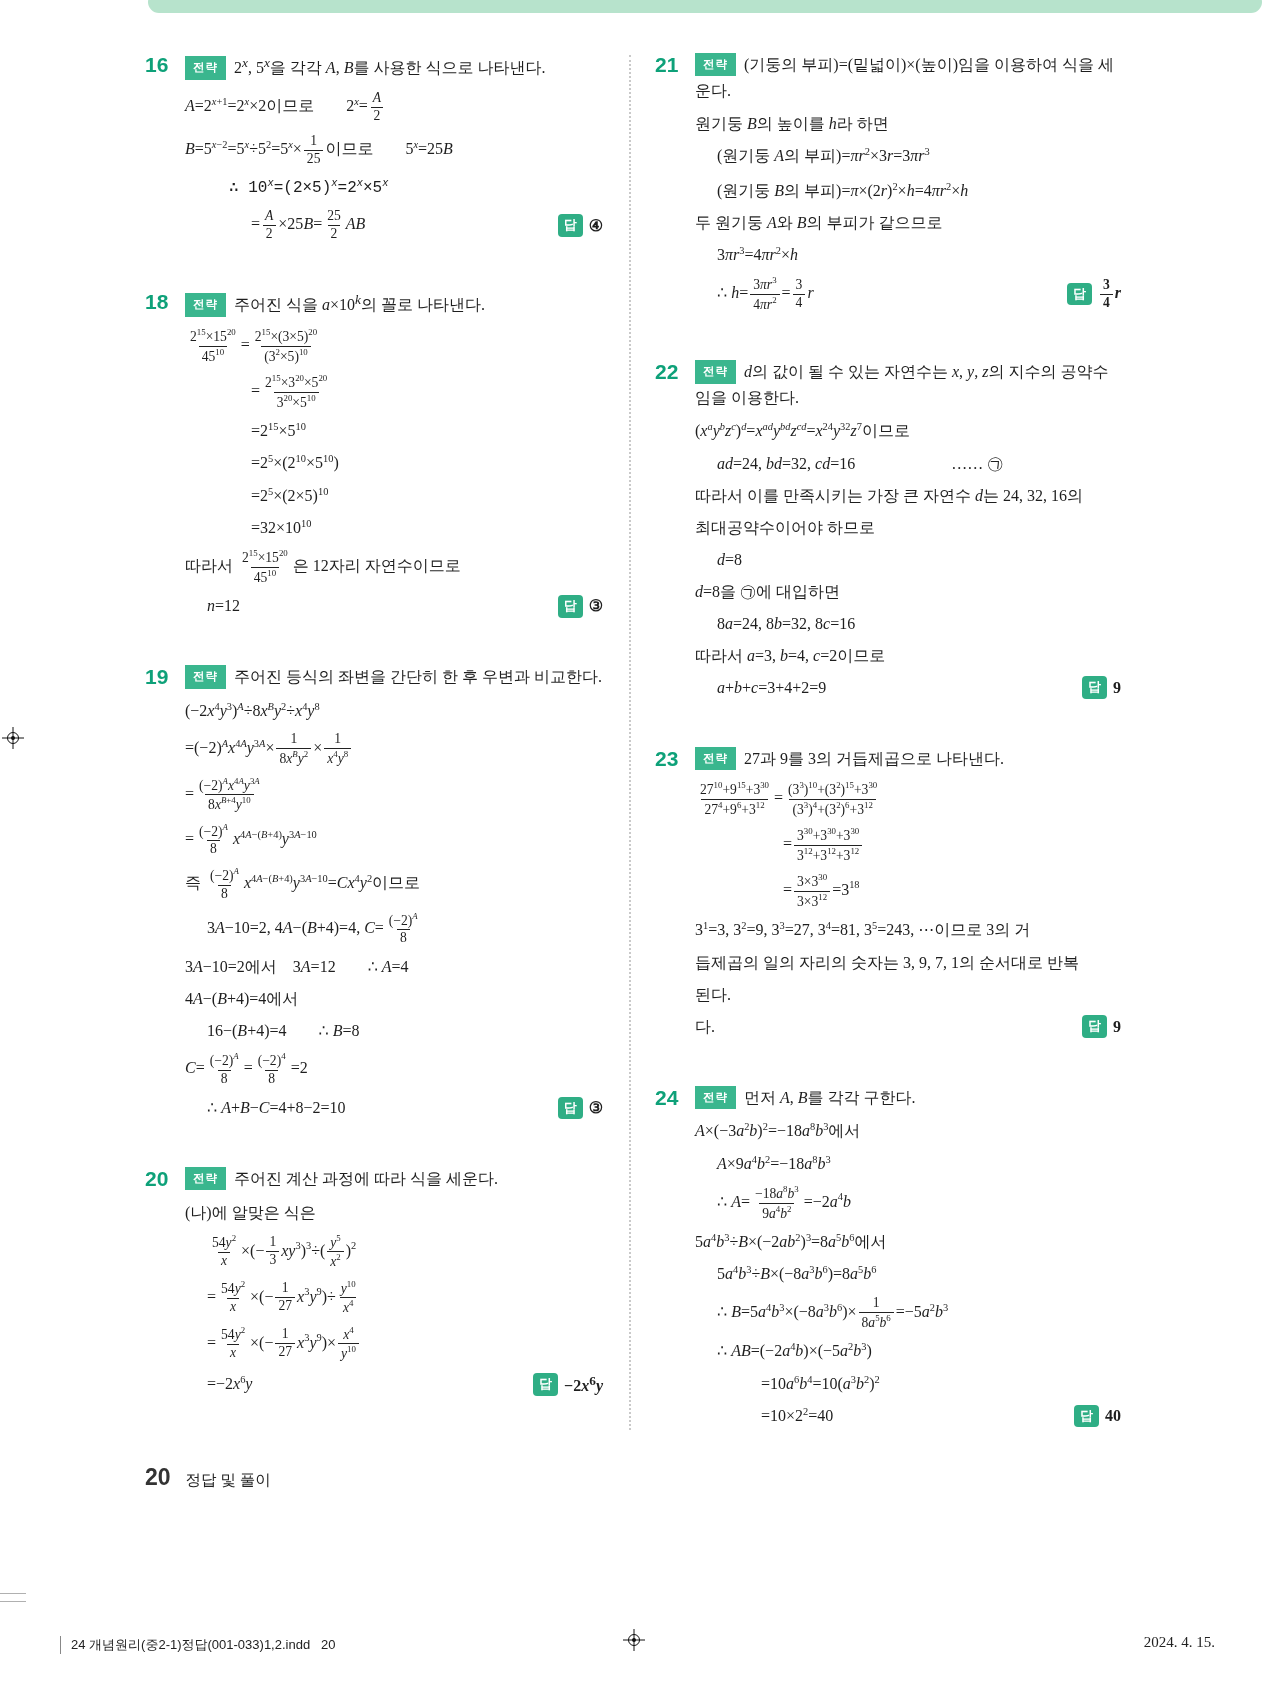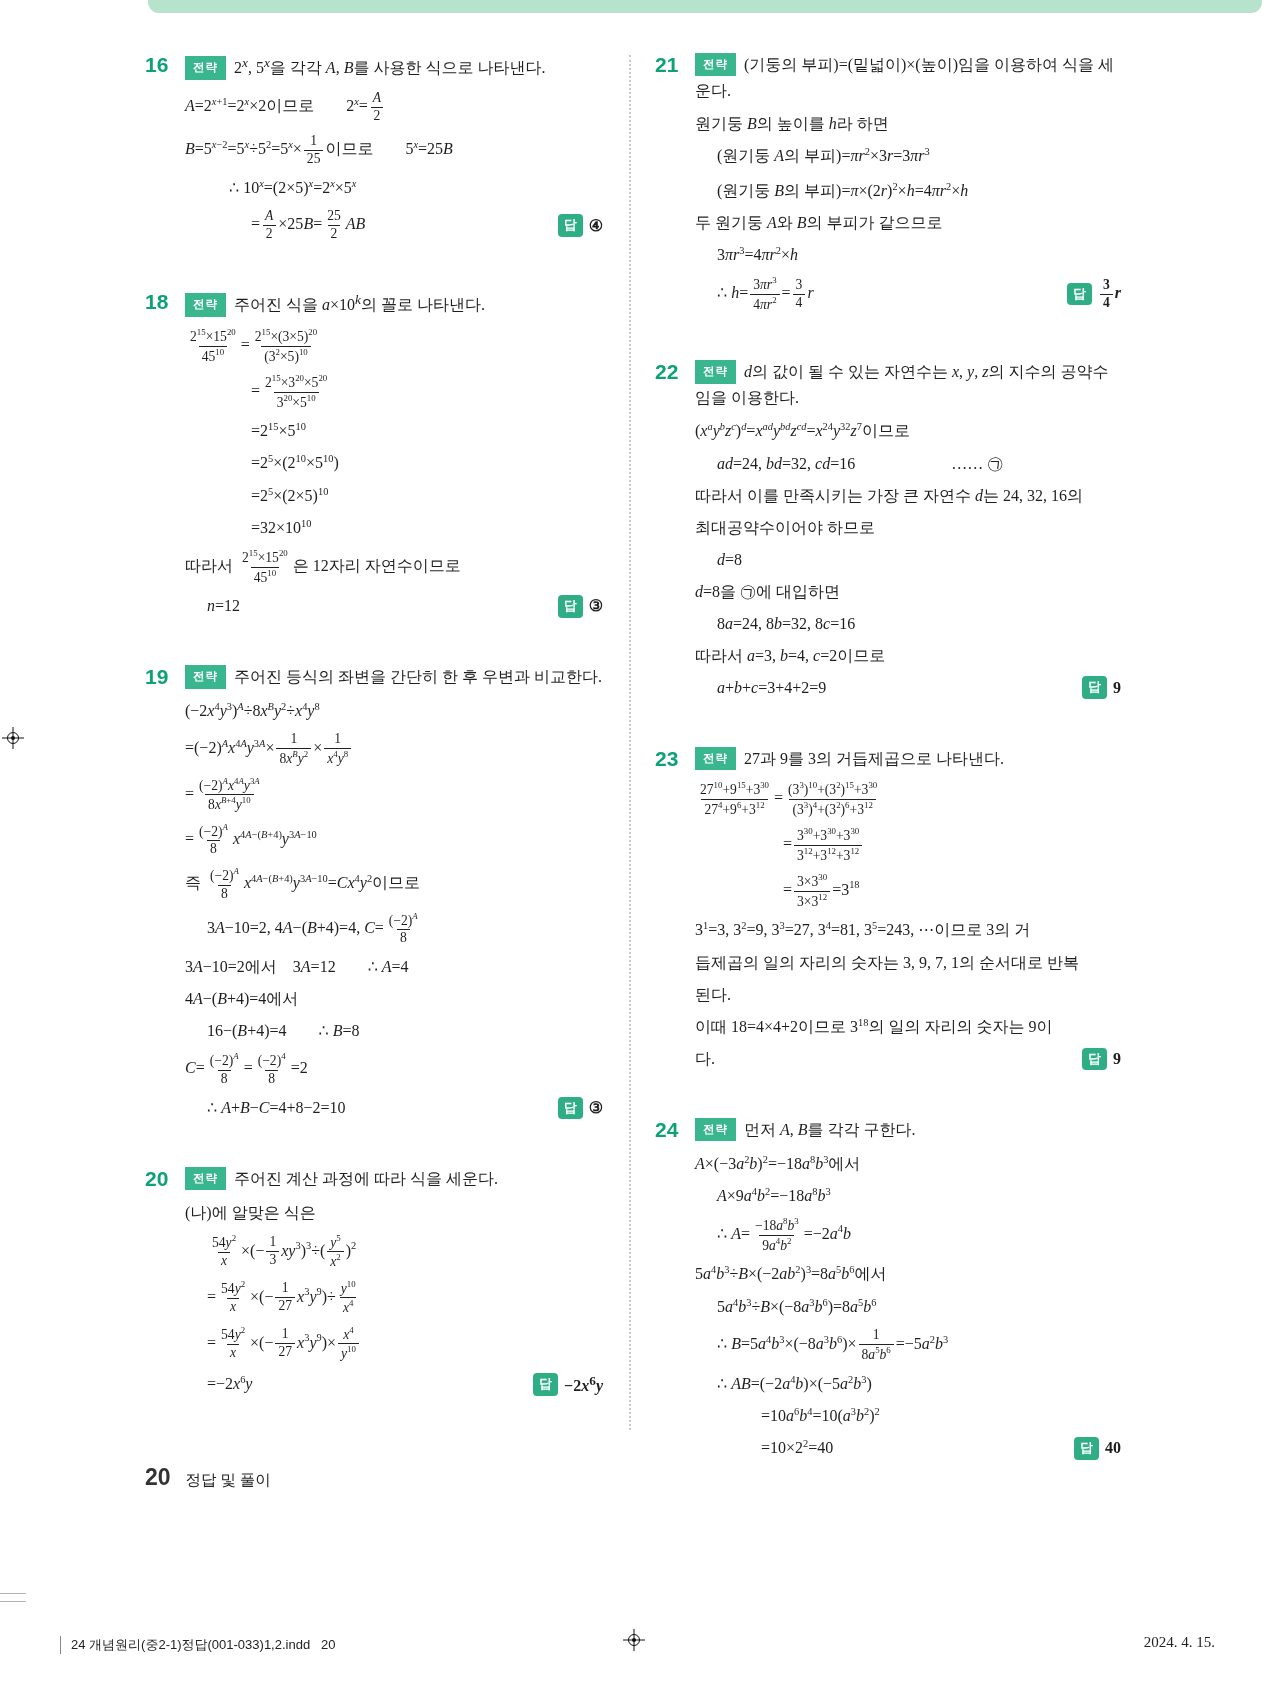--- a/index.html
+++ b/index.html
@@ -62,21 +62,21 @@
       <span class="p-num">16</span>
       <div class="p-body">
         <div class="strategy-line"><span class="badge">전략</span><span class="strategy-text">2<sup><i>x</i></sup>, 5<sup><i>x</i></sup>을 각각 <i>A</i>, <i>B</i>를 사용한 식으로 나타낸다.</span></div>
         <div class="lines">
           <div class="line" style="padding-left: 0px;">
             <span class="math"><i>A</i>=2<sup><i>x</i>+1</sup>=2<sup><i>x</i></sup>×2이므로  2<sup><i>x</i></sup>=<span class="fr"><span class="nu"><i>A</i></span><span class="de">2</span></span></span>
           </div>
           <div class="line" style="padding-left: 0px;">
             <span class="math"><i>B</i>=5<sup><i>x</i>−2</sup>=5<sup><i>x</i></sup>÷5<sup>2</sup>=5<sup><i>x</i></sup>×<span class="fr"><span class="nu">1</span><span class="de">25</span></span>이므로  5<sup><i>x</i></sup>=25<i>B</i></span>
           </div>
-          <div class="line" style="padding-left: 44px;">
+          <div class="line" style="padding-left: 44px; font-family: Liberation Mono, monospace;">
             <span class="math">∴ 10<sup><i>x</i></sup>=(2×5)<sup><i>x</i></sup>=2<sup><i>x</i></sup>×5<sup><i>x</i></sup></span>
           </div>
           <div class="line" style="padding-left: 66px;">
             <span class="math">=<span class="fr"><span class="nu"><i>A</i></span><span class="de">2</span></span>×25<i>B</i>=<span class="fr"><span class="nu">25</span><span class="de">2</span></span><i>A</i><i>B</i></span>
             <span class="answer">
               <span class="abadge">답</span>
               <span class="aval">④</span>
             </span>
           </div>
         </div>
@@ -280,23 +280,20 @@
             <span class="math">=<span class="fr"><span class="nu">3×3<sup>30</sup></span><span class="de">3×3<sup>12</sup></span></span>=3<sup>18</sup></span>
           </div>
           <div class="line" style="padding-left: 0px;">
             <span class="math">3<sup>1</sup>=3, 3<sup>2</sup>=9, 3<sup>3</sup>=27, 3<sup>4</sup>=81, 3<sup>5</sup>=243, ⋯이므로 3의 거</span>
           </div>
           <div class="line" style="padding-left: 0px;">
             <span class="math">듭제곱의 일의 자리의 숫자는 3, 9, 7, 1의 순서대로 반복</span>
           </div>
           <div class="line" style="padding-left: 0px;">
             <span class="math">된다.</span>
-          </div>
-          <div class="line" style="padding-left: 0px;">
-            <span class="math">이때 18=4×4+2이므로 3<sup>18</sup>의 일의 자리의 숫자는 9이</span>
           </div>
           <div class="line" style="padding-left: 0px;">
             <span class="math">다.</span>
             <span class="answer">
               <span class="abadge">답</span>
               <span class="aval">9</span>
             </span>
           </div>
         </div>
       </div>

